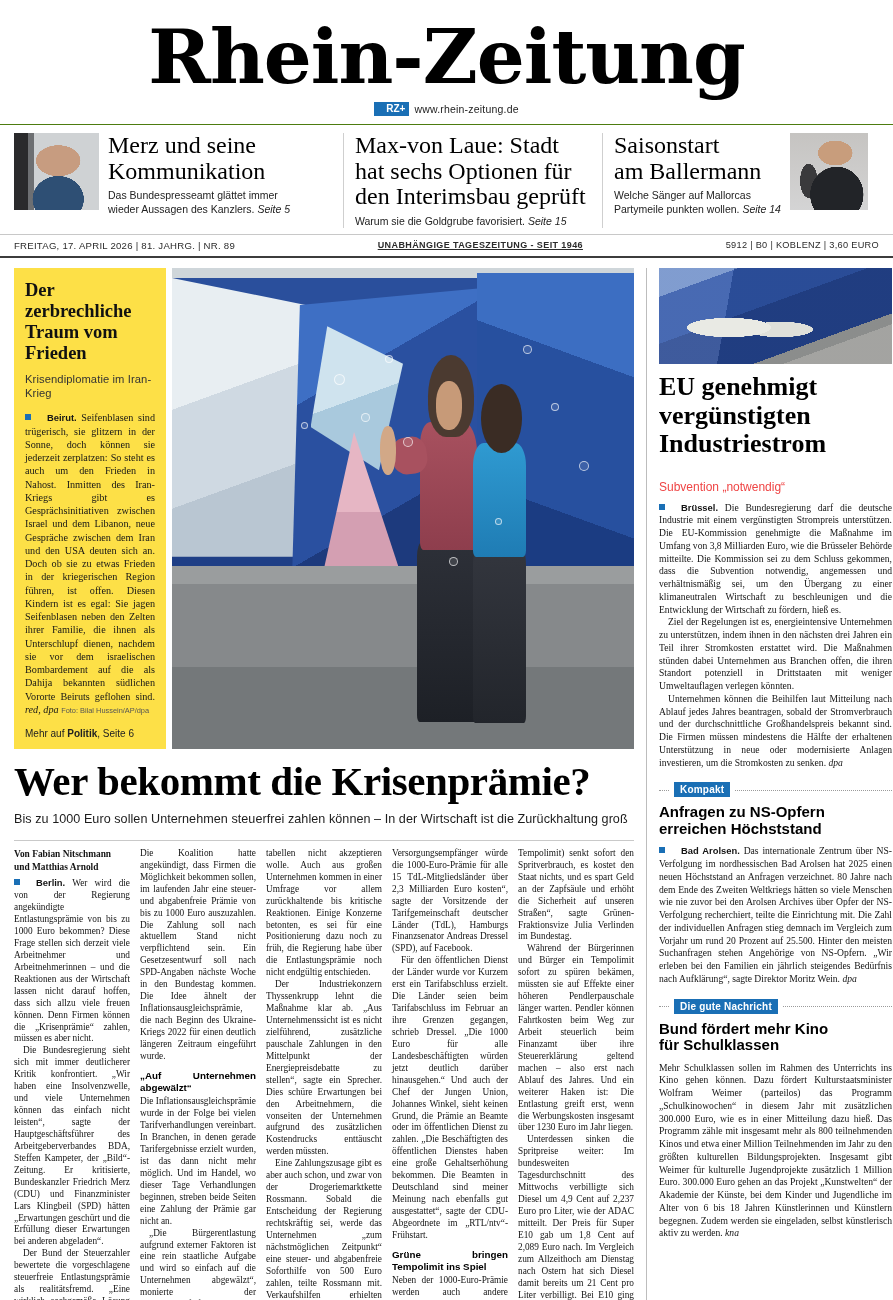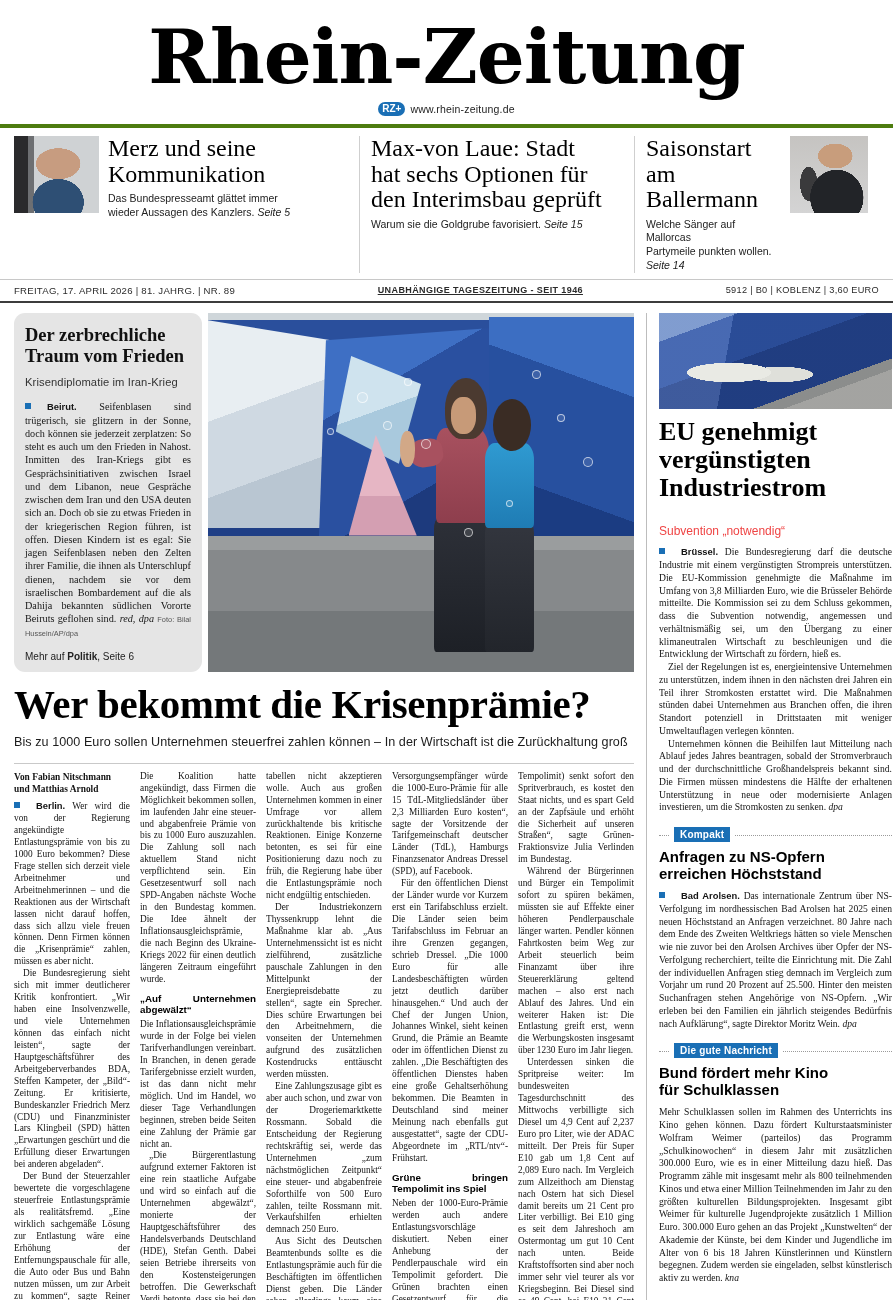--- a/index.html
+++ b/index.html
@@ -21,30 +21,30 @@
     transform:scaleX(1.02);
     font-variant:normal;
     color:#000;
     -webkit-font-smoothing:none;
   }
   .masthead-url{
     margin-top:10px;display:flex;align-items:center;justify-content:center;gap:5px;
   }
   .rzplus{
     background:#1a6fb5;color:#fff;font-weight:bold;font-size:10px;
-    padding:2px 4px 2px 4px;letter-spacing:0px;line-height:1;border-radius:7px;
+    padding:2px 4px 2px 12px;letter-spacing:0px;line-height:1;
   }
   .masthead-domain{font-size:10.5px;color:#222;letter-spacing:0.2px;text-align:center;}
 
   
   .teaserbar{
     display:flex;align-items:stretch;
     padding:8px 14px 6px 14px;
-    gap:16px;
-    border-top:4px solid #4d7c0f;
+    gap:0px;
+    border-top:1px solid #4d7c0f;
     border-bottom:1px solid #c8c8c8;
     margin-top:8px;
   }
   .teaser{display:flex;gap:9px;padding:0 11px;}
   .teaser.t1{width:318px;padding-left:0;}
   .teaser.t2{width:236px;border-left:1px solid #cfcfcf;}
   .teaser.t3{width:auto;flex:1;border-left:1px solid #cfcfcf;}
   .teaser-txt{display:flex;flex-direction:column;justify-content:flex-start;}
   .teaser-head{
     font-family:"Liberation Serif", serif;
@@ -97,21 +97,21 @@
   .dateline .right{font-size:9.2px;letter-spacing:0.3px;}
 
   
   .body{display:flex;padding:10px 14px 0 14px;}
   .left-zone{width:620px;flex:none;}
   .right-zone{width:233px;flex:none;padding-left:12px;border-left:1px solid #bdbdbd;margin-left:12px;}
 
   
   .leadrow{display:flex;gap:0;}
   .leadbox{
-    width:188px;flex:none;background:#e5e5e5;padding:12px 11px 10px 11px;box-sizing:border-box;border-radius:11px;
+    width:152px;flex:none;background:#fde047;padding:12px 11px 10px 11px;box-sizing:border-box;
   }
   .leadbox h2{
     margin:0;font-family:"Liberation Serif", serif;font-weight:bold;
     font-size:18.5px;line-height:1.12;color:#111;
   }
   .leadbox .kicker{
     margin-top:9px;font-size:11.2px;color:#333;line-height:1.25;letter-spacing:0.1px;
   }
   .leadbox .text{
     margin-top:11px;font-family:"Liberation Serif", serif;

